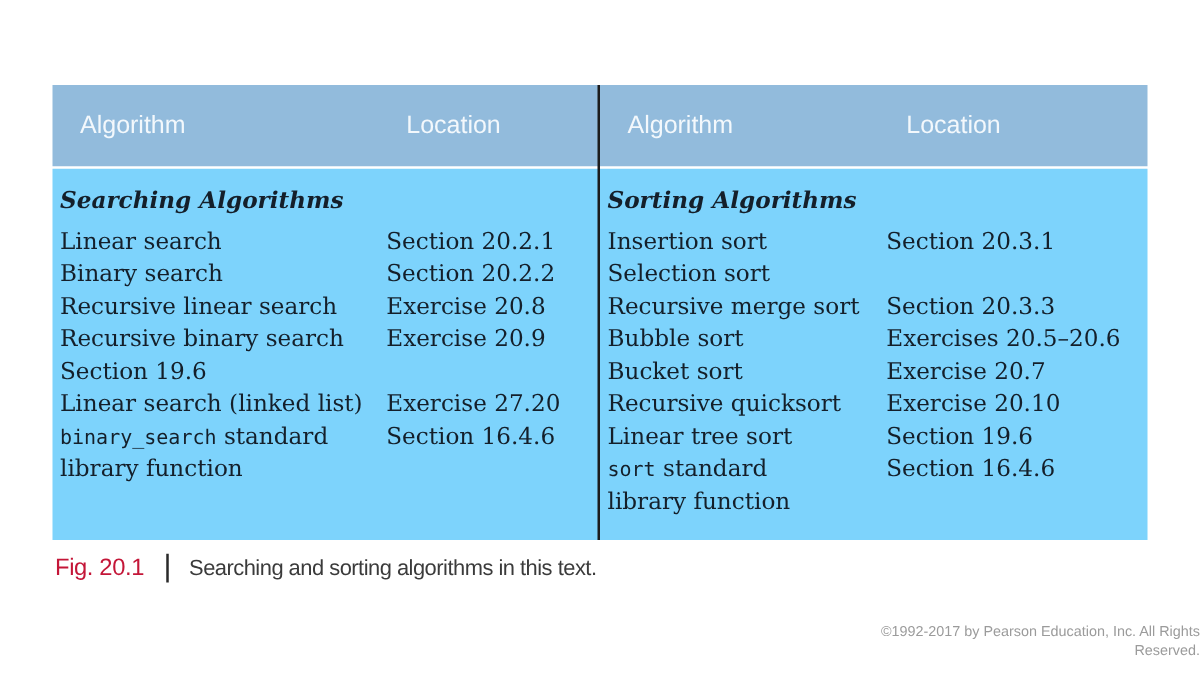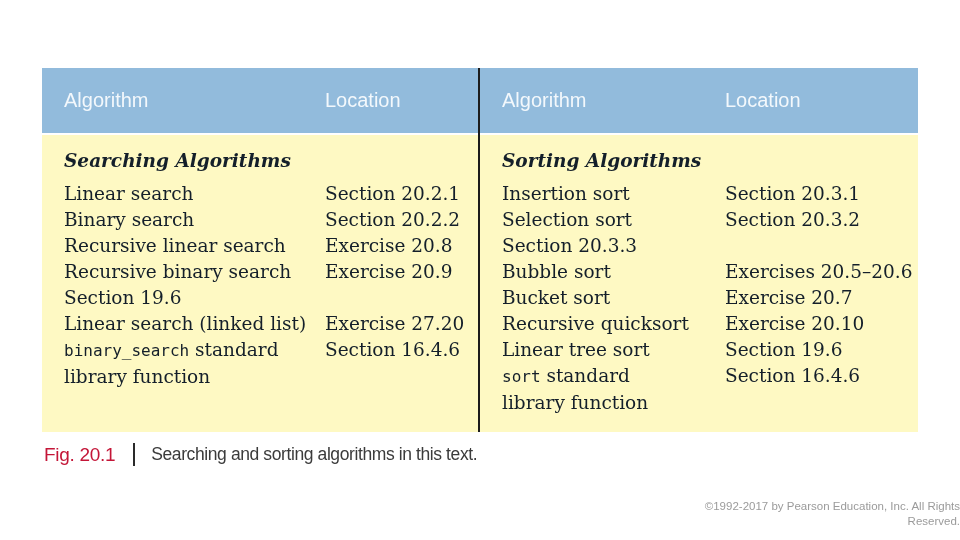--- a/index.html
+++ b/index.html
@@ -36,23 +36,23 @@
     font-weight: 400;
     display: grid;
     align-items: center;
     padding-left: 22px;
     box-sizing: border-box;
   }
   .half-0 .half-header { grid-template-columns: 261px 1fr; }
   .half-1 .half-header { grid-template-columns: 223px 1fr; }
   .half-body {
     flex: 1;
-    background: #fef9c3;
+    background: #7dd3fc;
     margin-top: 2px;
-    padding: 13px 4px 0 22px;
+    padding: 13px 4px 0 6px;
     box-sizing: border-box;
     font-family: "DejaVu Serif", serif;
     font-size: 18.5px;
     color: #141f2a;
   }
   .section-heading {
     font-style: italic;
     font-weight: bold;
     line-height: 26px;
     margin-bottom: 7px;
@@ -185,23 +185,25 @@
           <div class="row">
             <div>
               <div><span>Insertion sort</span></div>
             </div>
             <div>Section 20.3.1</div>
           </div>
           <div class="row">
             <div>
               <div><span>Selection sort</span></div>
             </div>
-            <div>Section 20.3.2</div>
-          </div>
-          <div class="row">
+          </div>
+          <div class="row">
+            <div>
+              <div><span>Recursive merge sort</span></div>
+            </div>
             <div>Section 20.3.3</div>
           </div>
           <div class="row">
             <div>
               <div><span>Bubble sort</span></div>
             </div>
             <div>Exercises 20.5–20.6</div>
           </div>
           <div class="row">
             <div>

